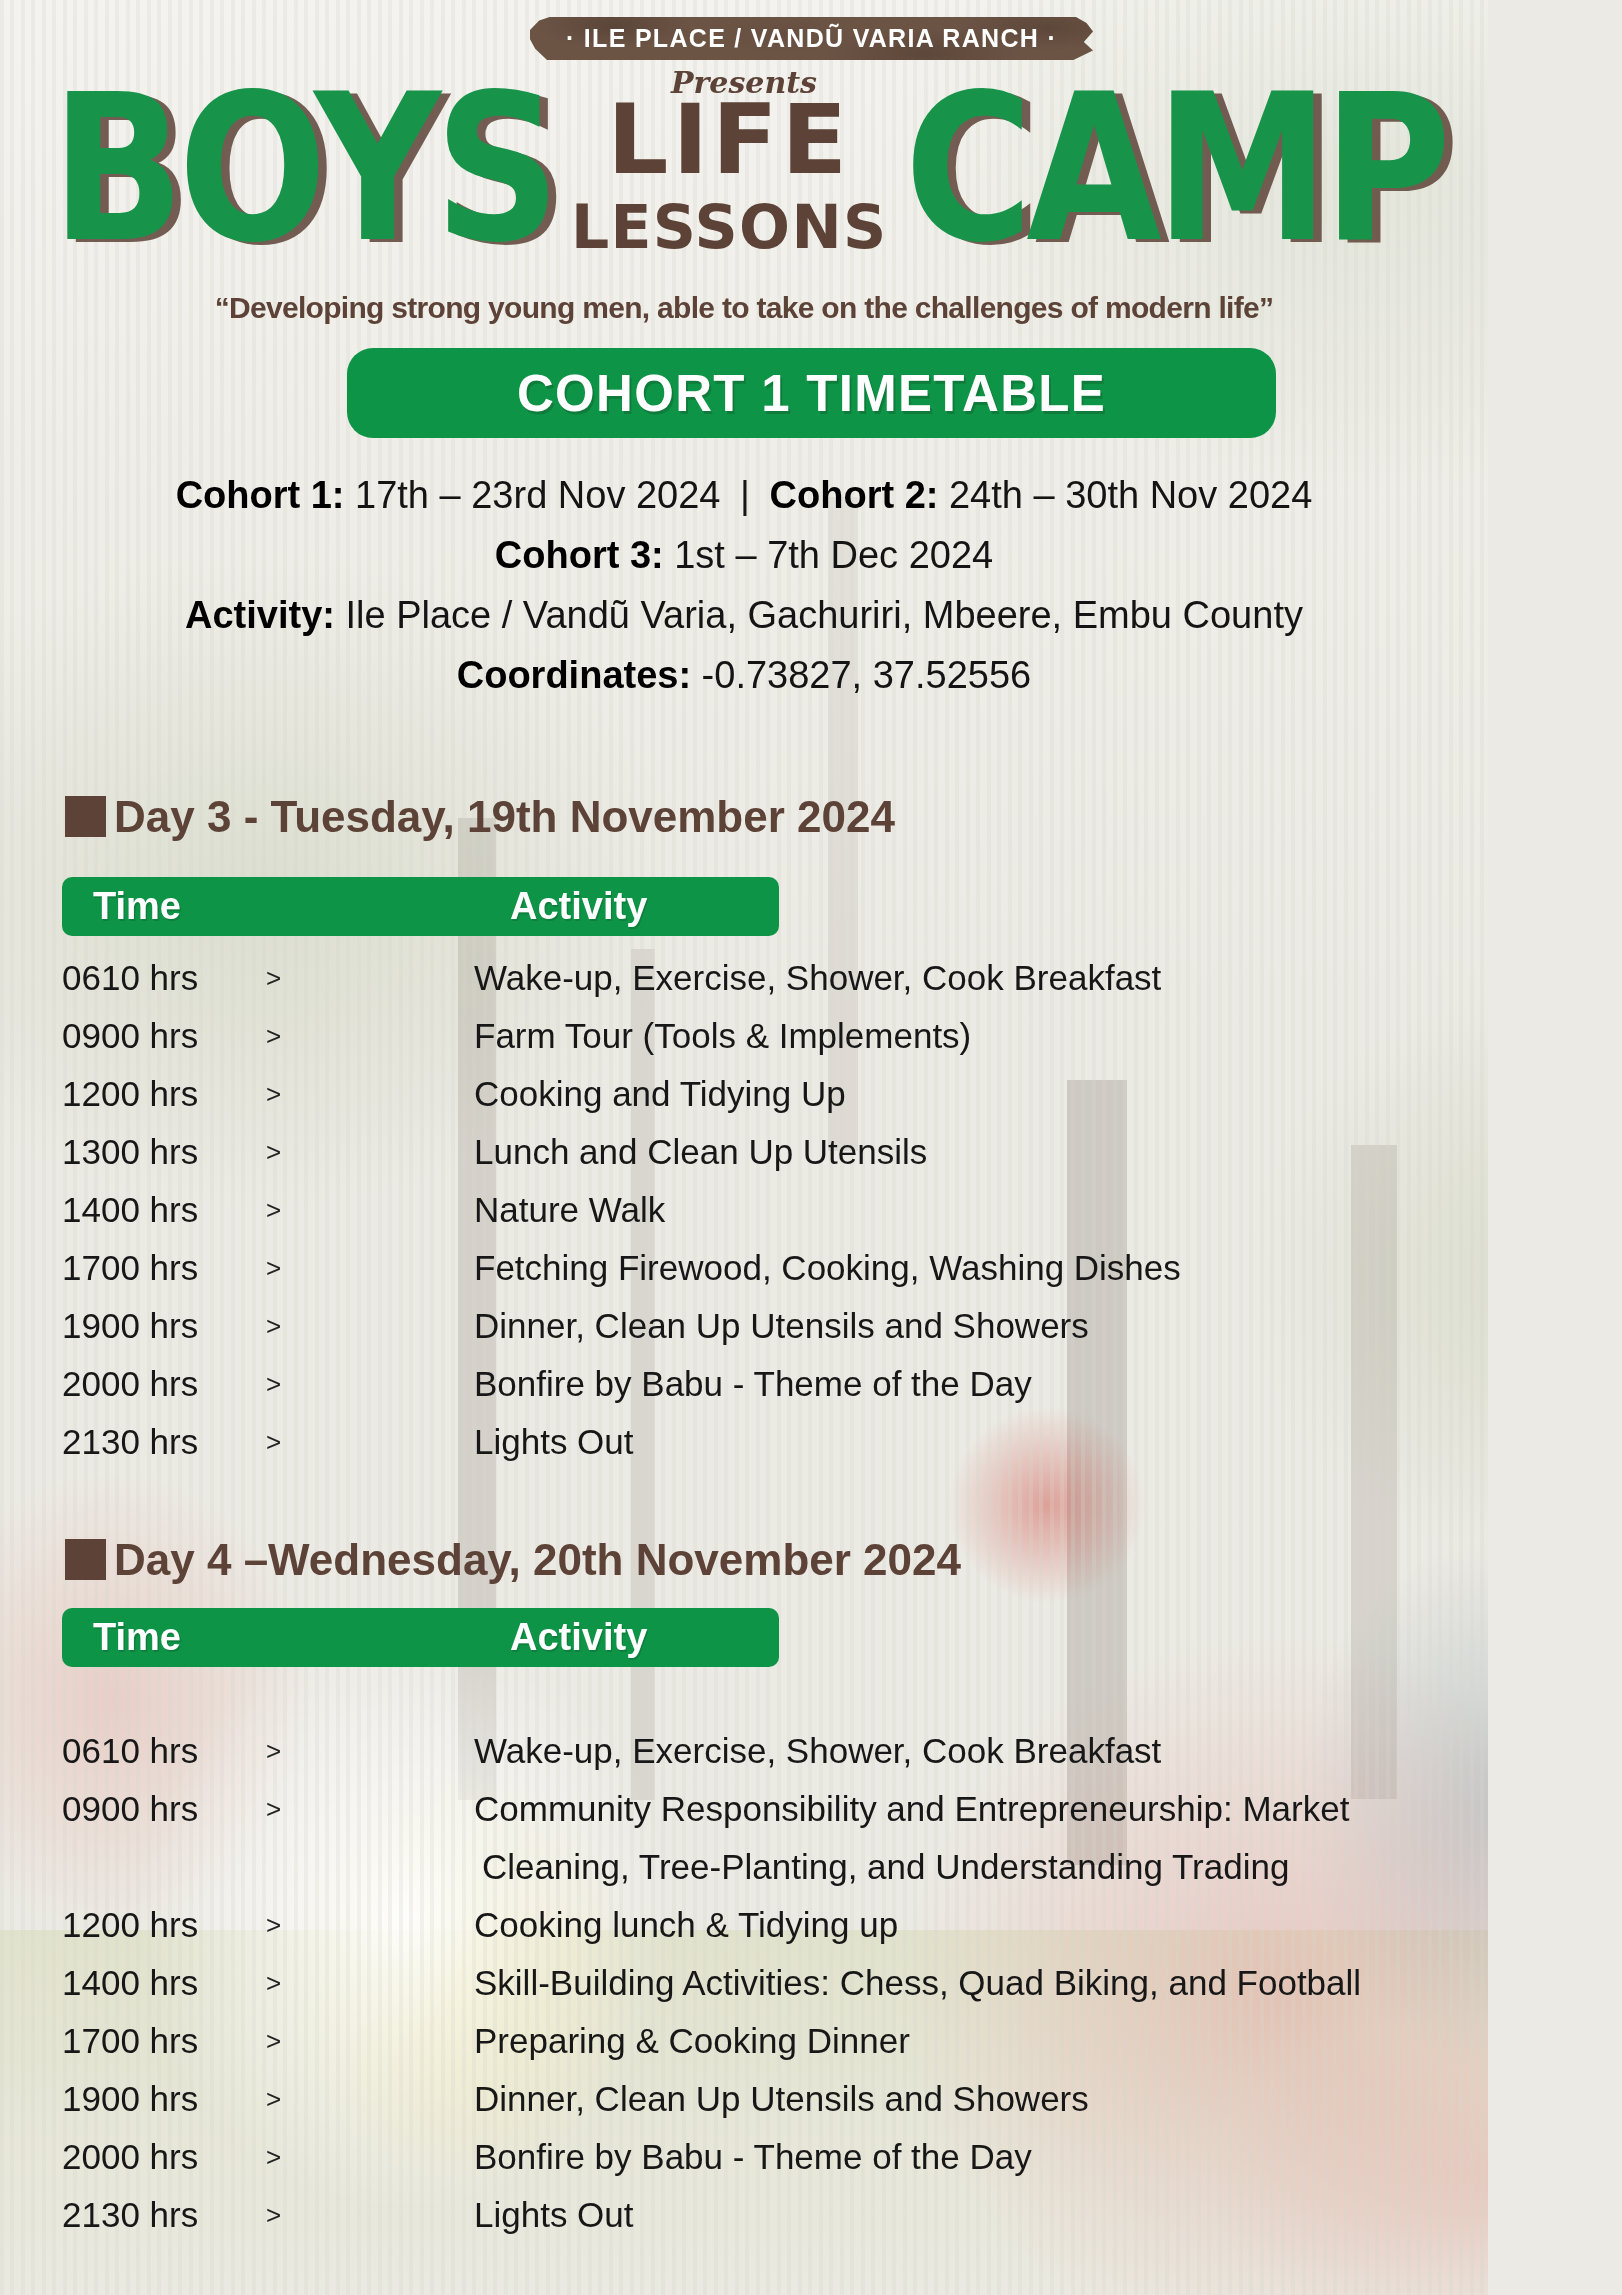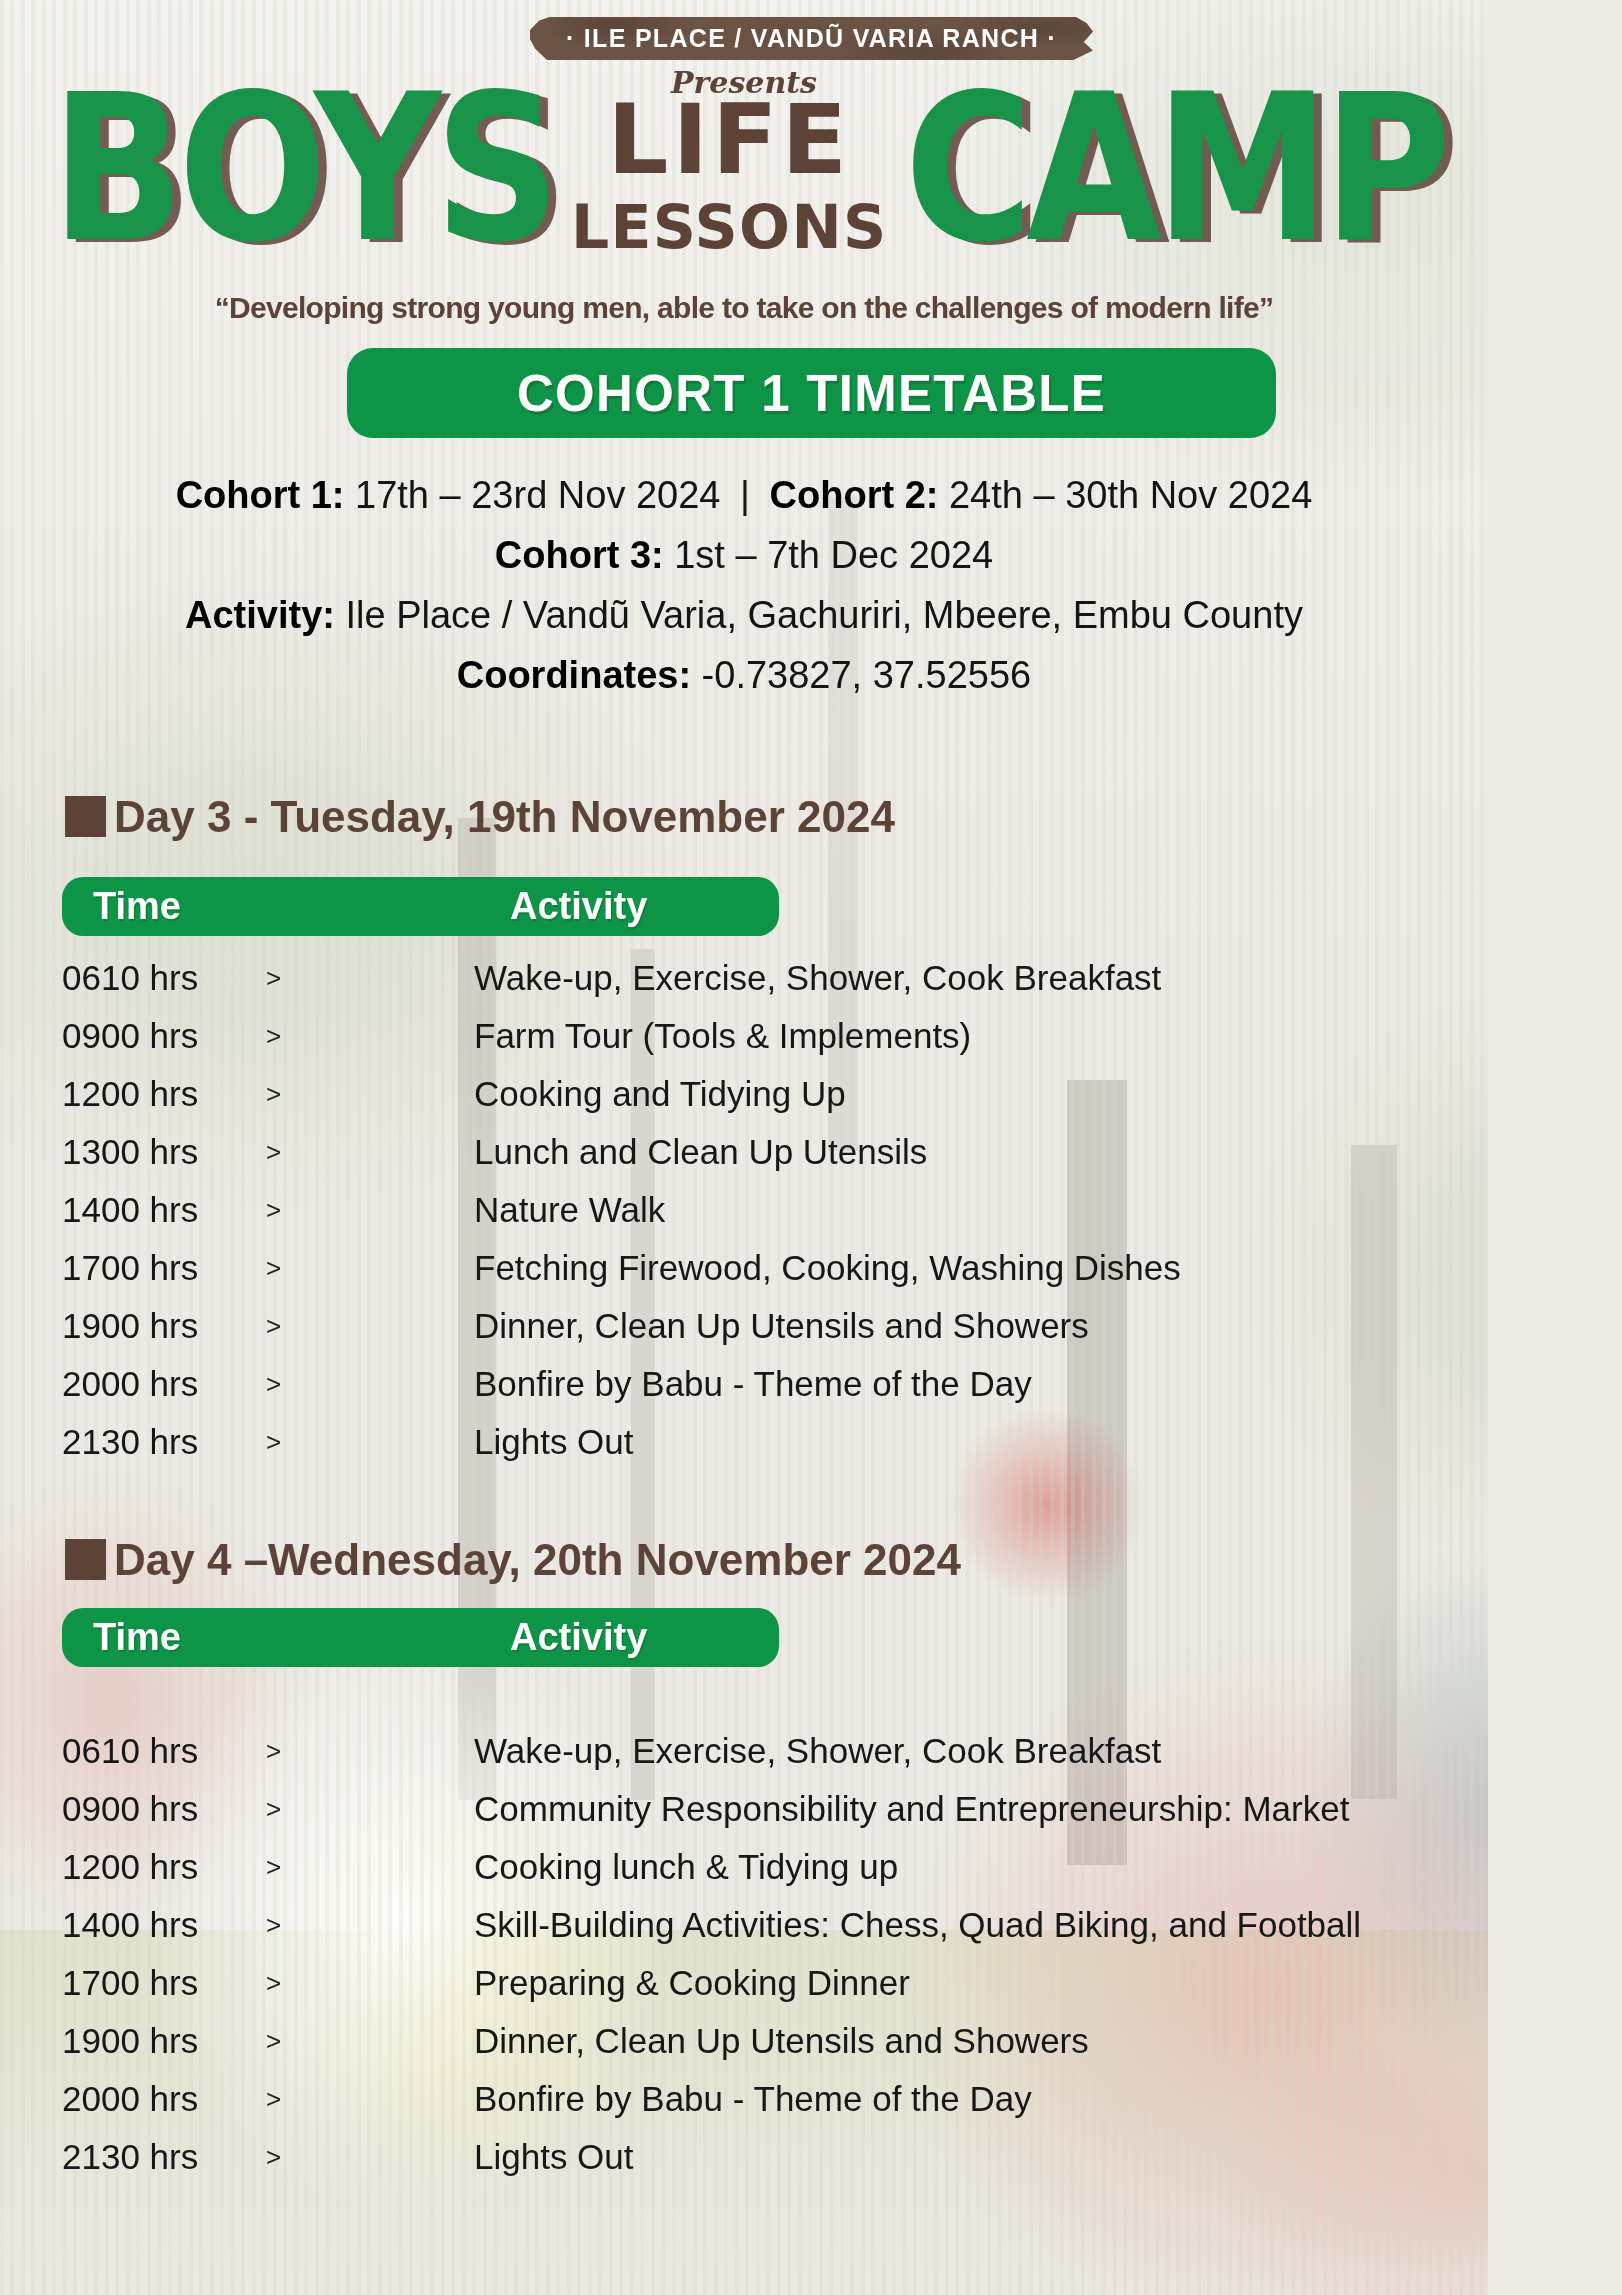--- a/index.html
+++ b/index.html
@@ -111,21 +111,21 @@
   .info-line{font-size:38px;line-height:60px;white-space:nowrap;}
   .info-label{font-weight:700;color:#000000;margin-right:10.5px;}
   .info-val{font-weight:400;color:#141414;}
   .info-div{margin:0 19.6px;font-weight:400;}
 
   
   .day-head{position:absolute;left:17px;display:flex;align-items:center;gap:8px;margin-left:48px;}
   .day-bullet{width:41px;height:41px;background:#5d4337;flex:0 0 auto;}
   .day-title{font-weight:700;font-size:44px;color:#5d4337;white-space:nowrap;}
 
-  .colbar{position:absolute;left:62px;width:717px;height:59px;border-radius:21px;
+  .colbar{position:absolute;left:62px;width:717px;height:59px;border-radius:10px;
     background:#0d9447;display:flex;align-items:center;}
   .colbar .col-time{color:#fff;font-weight:700;font-size:38px;margin-left:31px;
     text-shadow:1.3px 2px 0 rgba(20,80,40,0.3);}
   .colbar .col-activity{position:absolute;left:448px;color:#fff;font-weight:700;font-size:38px;
     text-shadow:1.3px 2px 0 rgba(20,80,40,0.3);}
 
   .rows{position:absolute;left:0;width:1623px;}
   .row{display:grid;grid-template-columns:204px 208px auto;padding-left:62px;min-height:58px;}
   .row .time{font-size:35px;line-height:58px;white-space:nowrap;}
   .row .chev{font-size:26px;line-height:58px;color:#222;}
@@ -251,20 +251,21 @@
     <div class="row">
         <span class="time">0610 hrs</span>
         <span class="chev">&gt;</span>
         <span class="act">Wake-up, Exercise, Shower, Cook Breakfast</span>
       </div>
     <div class="row">
       <span class="time">0900 hrs</span>
       <span class="chev">&gt;</span>
       <span class="act">
         <div>Community Responsibility and Entrepreneurship: Market</div>
+        <div class="line2">Cleaning, Tree-Planting, and Understanding Trading</div>
       </span>
     </div>
     <div class="row">
         <span class="time">1200 hrs</span>
         <span class="chev">&gt;</span>
         <span class="act">Cooking lunch &amp; Tidying up</span>
       </div>
     <div class="row">
         <span class="time">1400 hrs</span>
         <span class="chev">&gt;</span>

